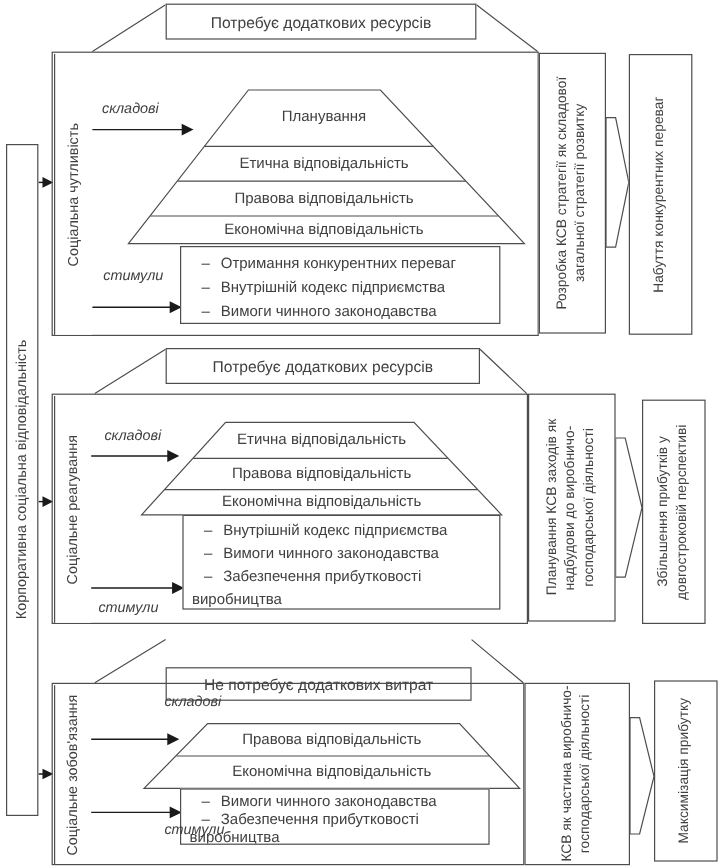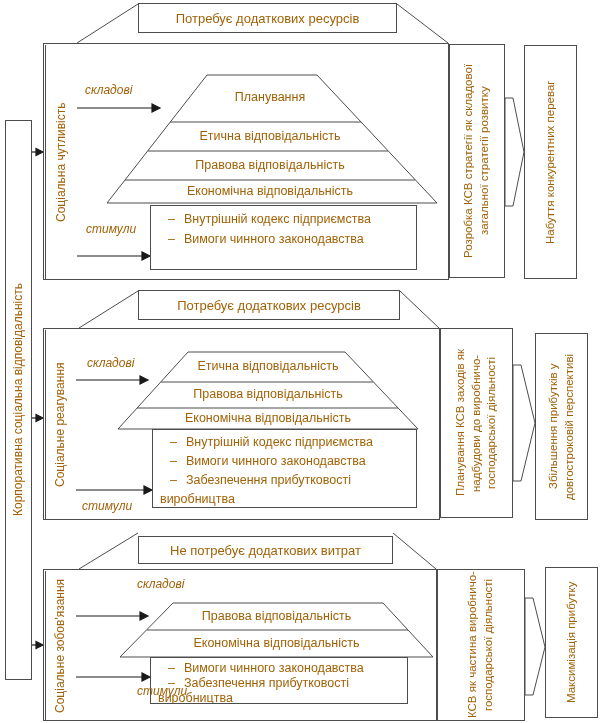--- a/index.html
+++ b/index.html
@@ -1,16 +1,16 @@
 <!DOCTYPE html>
 <html><head>
 <meta charset="utf-8">
 <style>
   html,body{margin:0;padding:0;background:#ffffff;font-family:"Liberation Sans",sans-serif;}
-  .canvas{position:relative;width:600px;height:723px;background:#fff;overflow:hidden;color:#a16207;}
+  .canvas{position:relative;width:600px;height:723px;background:#fff;overflow:hidden;color:#404040;}
   svg.lines{position:absolute;left:0;top:0;z-index:1;}
   .abs{position:absolute;box-sizing:border-box;z-index:2;}
   .box{border:1px solid #4d4d4d;background:#fff;}
   .thick{border-width:1.5px;}
   .hdr{display:flex;align-items:center;justify-content:center;font-size:13px;text-align:center;}
   .sect{background:transparent;}
   .labelcol{border-right:1px solid #4d4d4d;background:#fff;}
   .vtext{writing-mode:vertical-rl;transform:rotate(180deg);display:flex;align-items:center;justify-content:center;text-align:center;line-height:1.3;}
   .side{font-size:12px;}
   .rightbox{font-size:11.5px;line-height:1.35;}
@@ -102,20 +102,21 @@
 
   <div class="abs ital" style="left:85px;top:83px;">складові</div>
   <div class="abs ital" style="left:86px;top:222px;">стимули</div>
 
   <div class="abs band" style="left:110px;top:89px;width:320px;">Планування</div>
   <div class="abs band" style="left:110px;top:128px;width:320px;">Етична відповідальність</div>
   <div class="abs band" style="left:110px;top:157px;width:320px;">Правова відповідальність</div>
   <div class="abs band" style="left:110px;top:183px;width:320px;">Економічна відповідальність</div>
 
   <div class="abs box bul s1" style="left:150px;top:205px;width:267px;height:65px;">
+    <div class="row"><span class="dash">–</span><span>Отримання конкурентних переваг</span></div>
     <div class="row"><span class="dash">–</span><span>Внутрішній кодекс підприємства</span></div>
     <div class="row"><span class="dash">–</span><span>Вимоги чинного законодавства</span></div>
   </div>
 
   <div class="abs box vtext rightbox" style="left:449px;top:44px;width:56px;height:234px;">Розробка КСВ стратегії як складової загальної стратегії розвитку</div>
   <div class="abs box vtext rightbox" style="left:524px;top:45px;width:53px;height:234px;">Набуття конкурентних переваг</div>
 
   <div class="abs box hdr" style="left:138px;top:290px;width:262px;height:30px;">Потребує додаткових ресурсів</div>
   <div class="abs box thick sect" style="left:43px;top:328px;width:397px;height:192px;"></div>
   <div class="abs labelcol vtext side" style="left:44.5px;top:329.5px;width:31px;height:189px;">Соціальне реагування</div>
@@ -129,21 +130,21 @@
 
   <div class="abs box bul s2" style="left:152px;top:429px;width:265px;height:79px;">
     <div class="row"><span class="dash">–</span><span>Внутрішній кодекс підприємства</span></div>
     <div class="row"><span class="dash">–</span><span>Вимоги чинного законодавства</span></div>
     <div class="row"><span class="dash">–</span><span>Забезпечення прибутковості виробництва</span></div>
   </div>
 
   <div class="abs box vtext rightbox" style="left:440px;top:328px;width:73px;height:190px;">Планування КСВ заходів як надбудови до виробничо-господарської діяльності</div>
   <div class="abs box vtext rightbox" style="left:535px;top:333px;width:53px;height:187px;">Збільшення прибутків у довгостроковій перспективі</div>
 
-  <div class="abs box hdr" style="left:138px;top:536px;width:255px;height:28px;">Не потребує додаткових витрат</div>
+  <div class="abs box hdr" style="left:138px;top:556px;width:255px;height:28px;">Не потребує додаткових витрат</div>
   <div class="abs box thick sect" style="left:43px;top:569px;width:394px;height:152px;"></div>
   <div class="abs labelcol vtext side" style="left:44.5px;top:570.5px;width:31px;height:149px;">Соціальне зобов'язання</div>
 
   <div class="abs ital" style="left:137px;top:577px;">складові</div>
   <div class="abs ital" style="left:137px;top:684px;">стимули</div>
 
   <div class="abs band" style="left:120px;top:608px;width:313px;">Правова відповідальність</div>
   <div class="abs band" style="left:120px;top:635px;width:313px;">Економічна відповідальність</div>
 
   <div class="abs box bul s3" style="left:150px;top:657px;width:258px;height:47px;">

